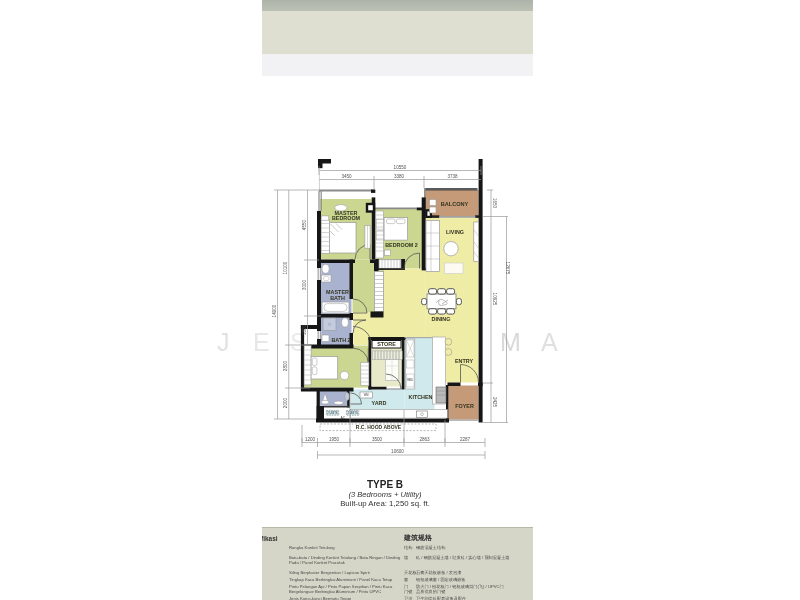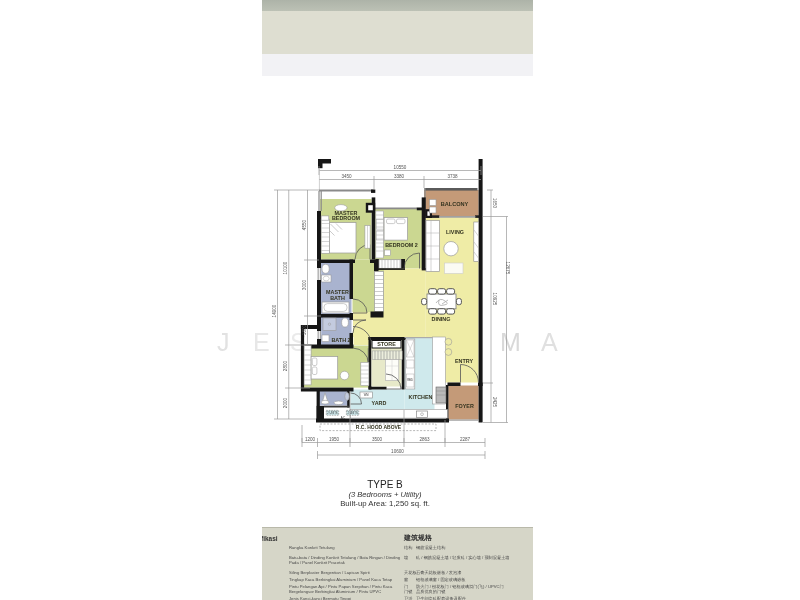--- a/index.html
+++ b/index.html
@@ -365,21 +365,21 @@
   <g fill="#333" font-size="2.7" text-anchor="middle">
     <text x="332.5" y="414">2 UNITS</text>
     <text x="352.6" y="414">2 UNITS</text>
     <text x="343" y="418.6">A/C</text>
     <text x="366.2" y="395.5">WM</text>
     <text x="410" y="381">RBD</text>
   </g>
   </g>
 </svg>
 
-<div class="abs" style="left:285px;top:478.5px;width:200px;text-align:center;color:#222;font-weight:normal;font-size:10px;">TYPE B</div>
+<div class="abs" style="left:285px;top:478.5px;width:200px;text-align:center;color:#222;font-weight:bold;font-size:10px;">TYPE B</div>
 
 <div class="abs" style="left:285px;top:490px;width:200px;text-align:center;color:#333;font-size:7.6px;font-style:italic;">(3 Bedrooms + Utility)</div>
 
 <div class="abs" style="left:285px;top:499px;width:200px;text-align:center;color:#333;font-size:7.8px;">Built-up Area: 1,250 sq. ft.</div>
 
 <div class="abs" style="left:262px;top:527px;width:271px;height:73px;background:#d6d6c8;border-top:1px solid #b9b9aa;overflow:hidden;">
 
   <div class="abs" style="left:-1px;top:7px;font-size:6.5px;font-weight:bold;color:#333;">fikasi</div>
 
   <div class="abs" style="left:142px;top:5px;font-size:7px;font-weight:bold;color:#333;">建筑规格</div>

